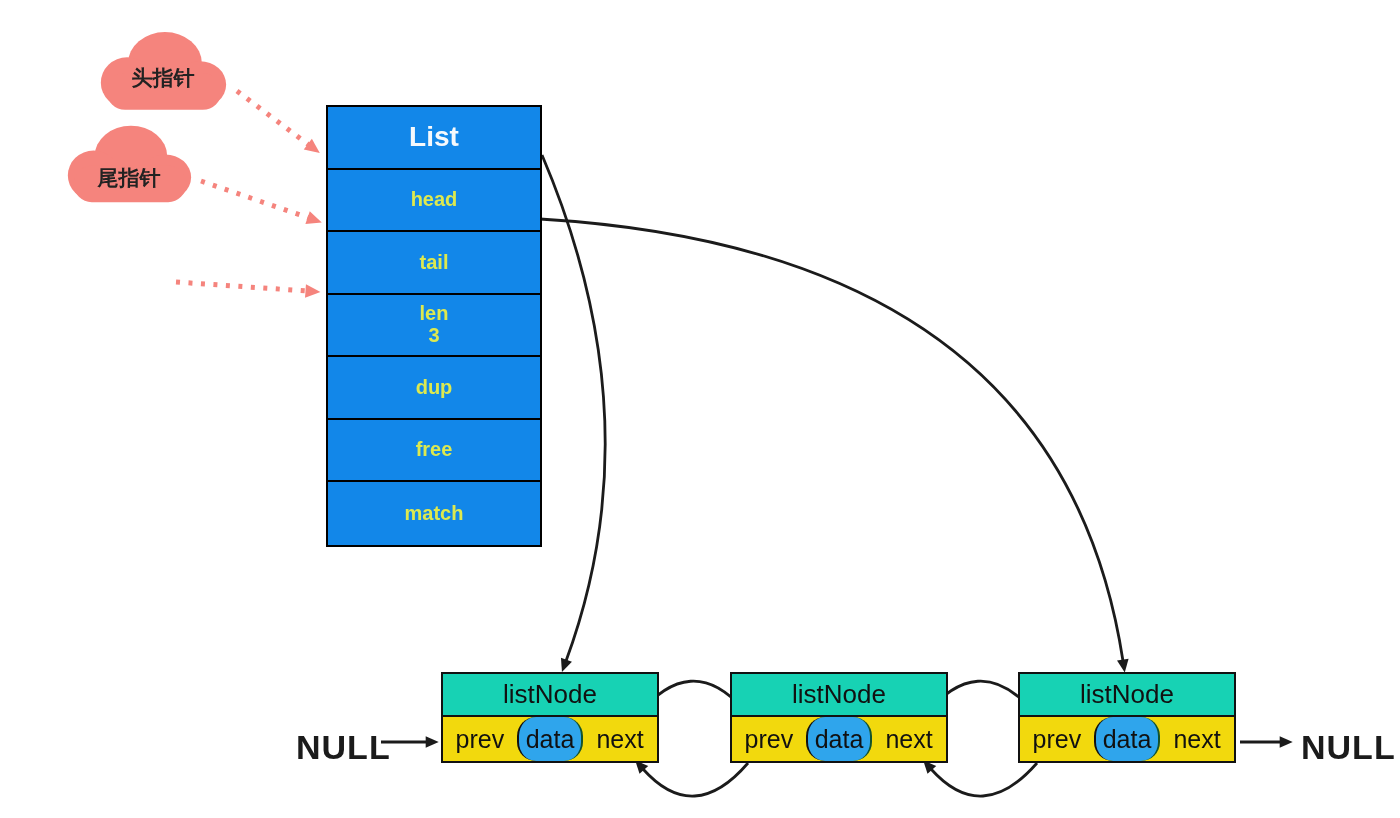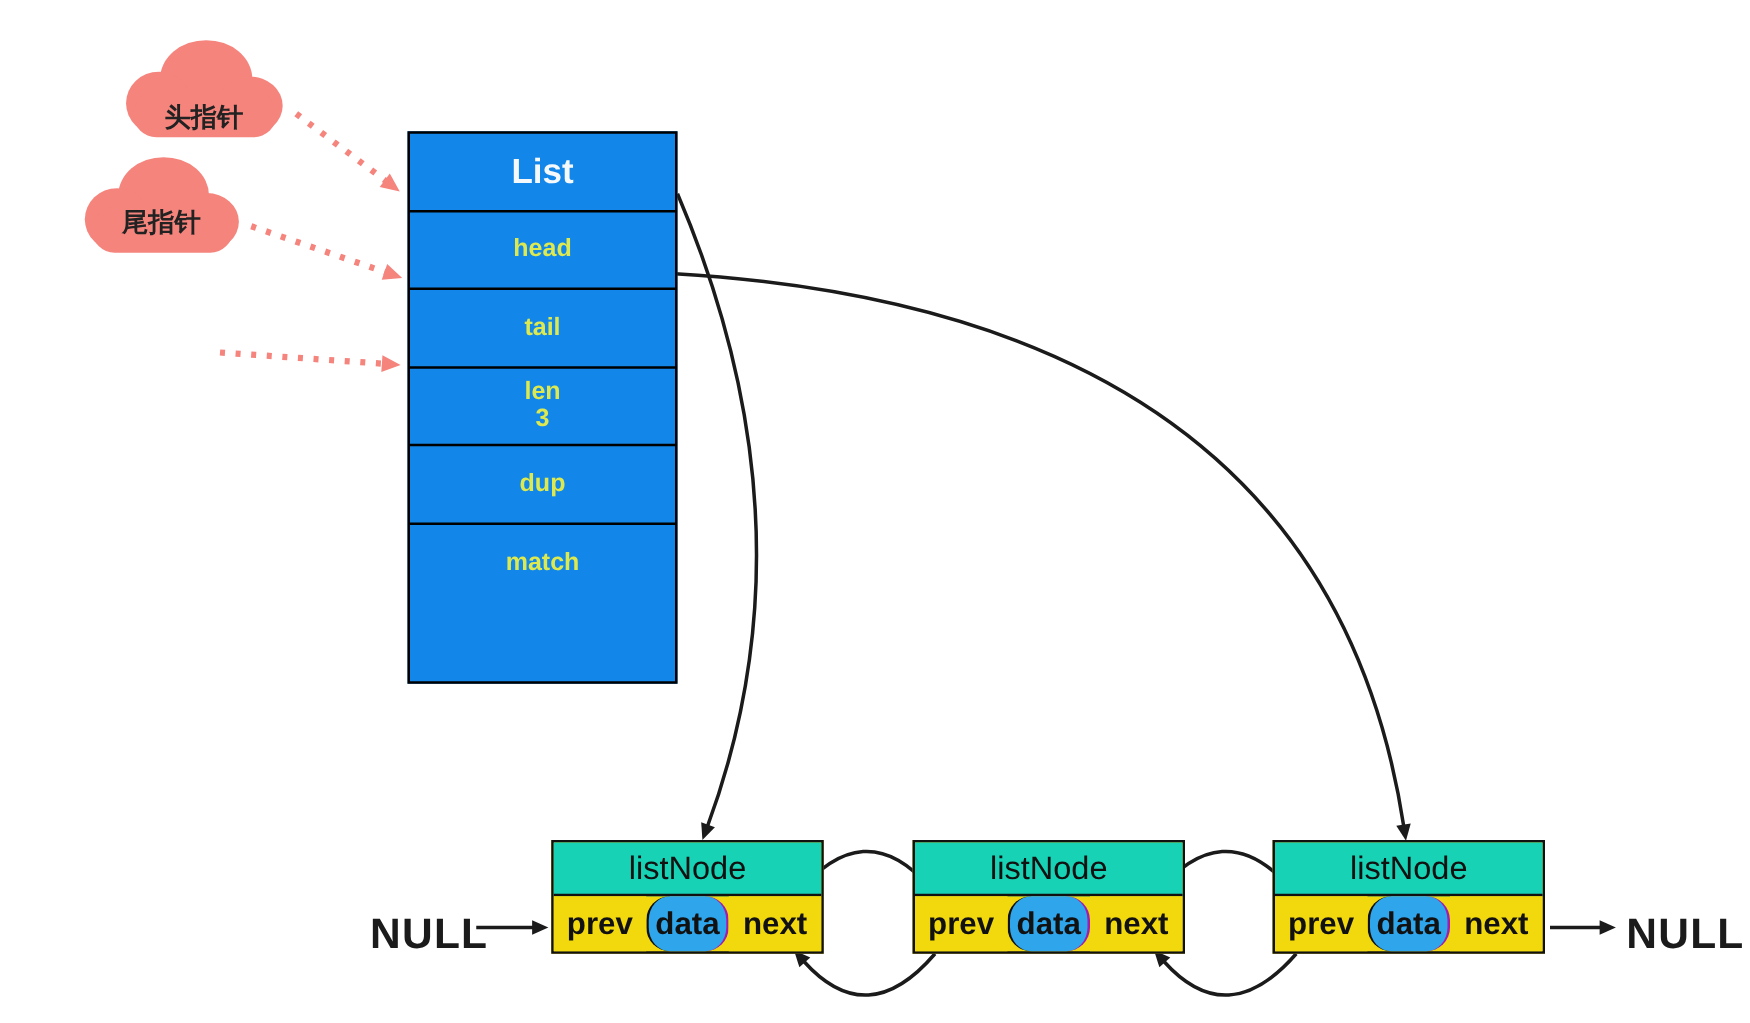--- a/index.html
+++ b/index.html
@@ -40,23 +40,23 @@
     display:flex;flex-direction:column;
   }
   .node-header{
     height:43px;background:var(--node_teal);border-bottom:2px solid #111;
     display:flex;align-items:center;justify-content:center;
     font-size:26px;font-weight:400;color:#111;
   }
   .node-cells{flex:1;display:grid;grid-template-columns:1fr .9fr 1fr;}
   .ncell{
     display:flex;align-items:center;justify-content:center;
-    background:var(--cell_yellow);font-size:25px;font-weight:700;color:#111;
+    background:var(--cell_yellow);font-size:25px;font-weight:400;color:#111;
   }
-  .ncell.data{background:var(--cell_data_blue);border-left:2px solid #111;border-right:2px solid #a21caf;border-radius:19px;}
+  .ncell.data{background:var(--cell_data_blue);border-left:2px solid #111;border-right:2px solid #14532d;border-radius:19px;}
 
   
   .cloud{position:absolute;}
   .cloud svg{position:absolute;left:0;top:0;width:100%;height:100%;}
   .cloud-label{
     position:absolute;left:0;width:100%;text-align:center;
     font-size:21px;font-weight:600;color:#222;
   }
 
   .null-label{
@@ -100,21 +100,21 @@
 
   <div class="cloud" style="left:95px;top:26px;width:136px;height:88px;">
     <svg viewBox="0 0 140 90">
       <g fill="#F5847D">
         <ellipse cx="72" cy="38" rx="38" ry="32"></ellipse>
         <ellipse cx="33" cy="58" rx="27" ry="26"></ellipse>
         <ellipse cx="108" cy="60" rx="27" ry="24"></ellipse>
         <rect x="12" y="48" width="118" height="38" rx="19"></rect>
       </g>
     </svg>
-    <div class="cloud-label" style="top:54px;">头指针</div>
+    <div class="cloud-label" style="top:38px;">头指针</div>
   </div>
 
   <div class="cloud" style="left:58px;top:120px;width:142px;height:86px;">
     <svg viewBox="0 0 140 90">
       <g fill="#F5847D">
         <ellipse cx="72" cy="38" rx="38" ry="32"></ellipse>
         <ellipse cx="33" cy="58" rx="27" ry="26"></ellipse>
         <ellipse cx="108" cy="60" rx="27" ry="24"></ellipse>
         <rect x="12" y="48" width="118" height="38" rx="19"></rect>
       </g>
@@ -130,20 +130,23 @@
     </div>
     <div class="lrow">
       <span>tail</span>
     </div>
     <div class="lrow">
       <span>len</span>
       <span>3</span>
     </div>
     <div class="lrow">
       <span>dup</span>
+    </div>
+    <div class="lrow">
+      <span>free</span>
     </div>
     <div class="lrow">
       <span>match</span>
     </div>
   </div>
 
   <div class="node" style="left:441px;">
     <div class="node-header">listNode</div>
     <div class="node-cells">
       <div class="ncell prev">prev</div>

